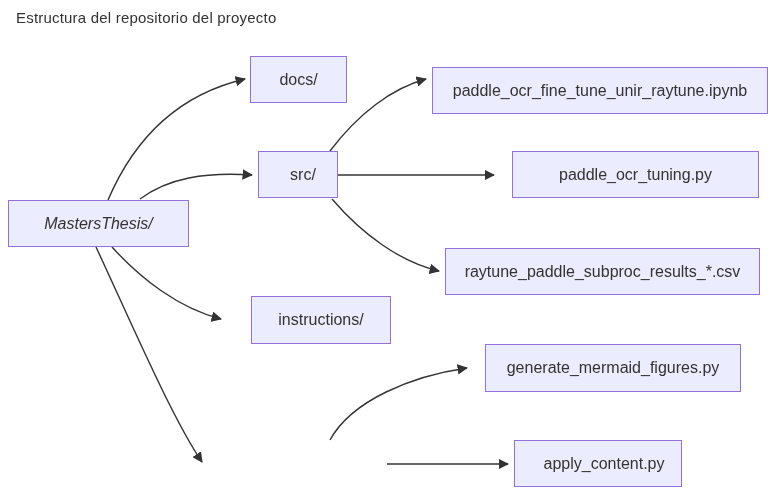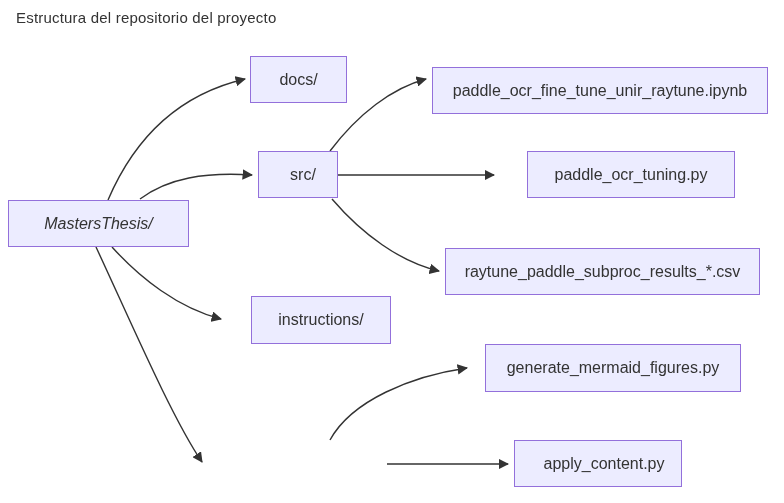--- a/index.html
+++ b/index.html
@@ -85,21 +85,21 @@
   </div>
 
   <div class="node" style="left:432px; top:56px; width:336px; height:47px;margin-top:11px;">
     <span>paddle_ocr_fine_tune_unir_raytune.ipynb</span>
   </div>
 
   <div class="node" style="left:258px; top:151px; width:80px; height:47px;padding-left:10px;">
     <span>src/</span>
   </div>
 
-  <div class="node" style="left:527px; top:151px; width:208px; height:47px;">
+  <div class="node" style="left:512px; top:151px; width:247px; height:47px;">
     <span>paddle_ocr_tuning.py</span>
   </div>
 
   <div class="node" style="left:445px; top:248px; width:315px; height:47px;align-items:center;">
     <span>raytune_paddle_subproc_results_*.csv</span>
   </div>
 
   <div class="node" style="left:227px; top:296px; width:140px; height:48px;margin-left:24px;">
     <span>instructions/</span>
   </div>

